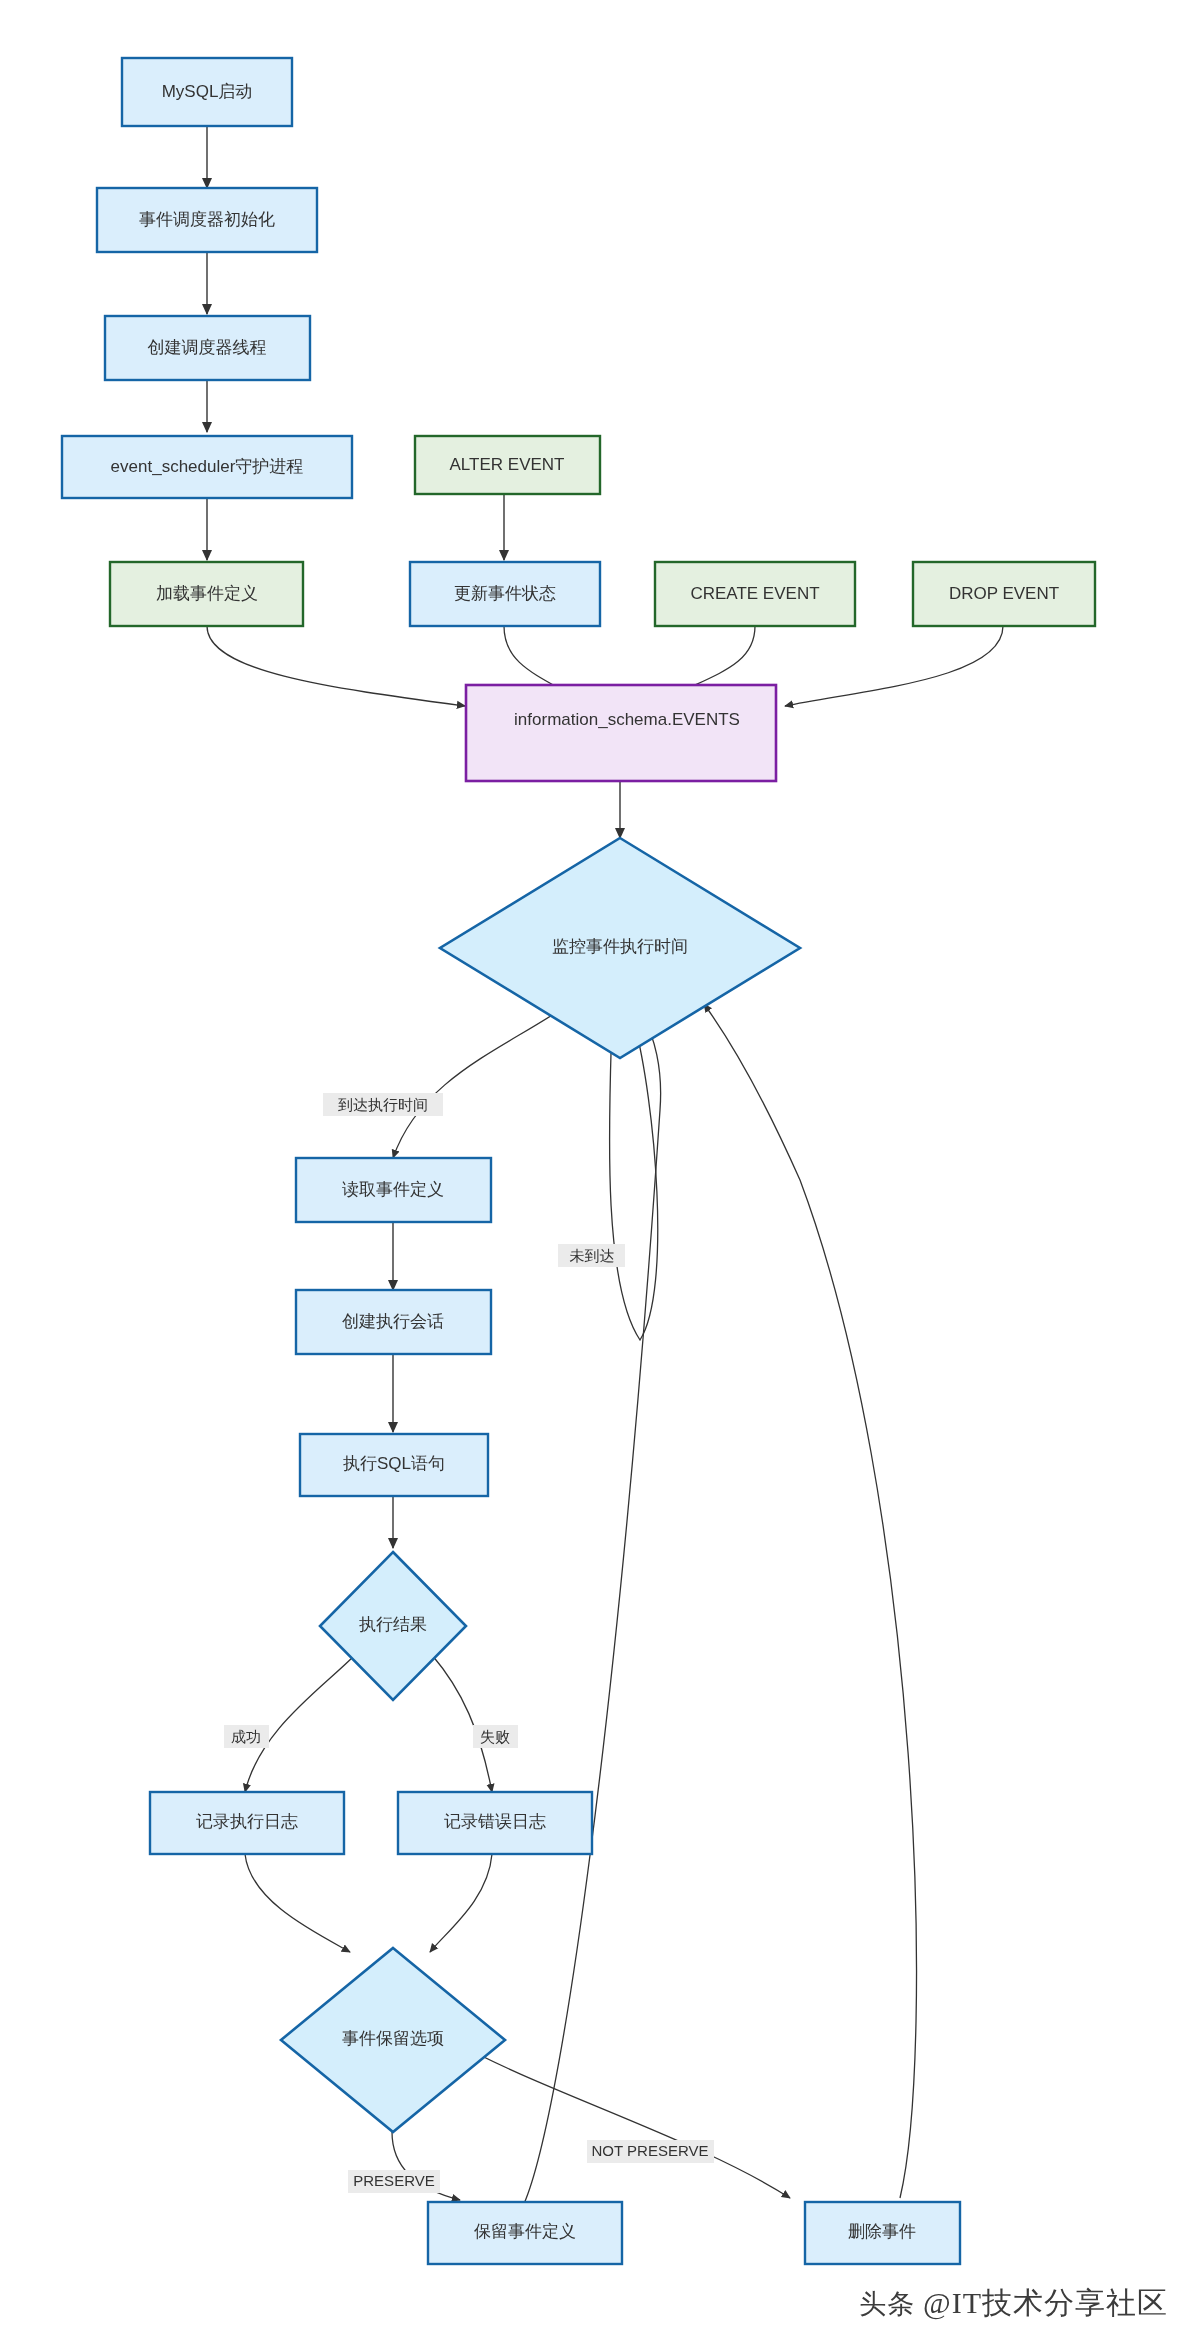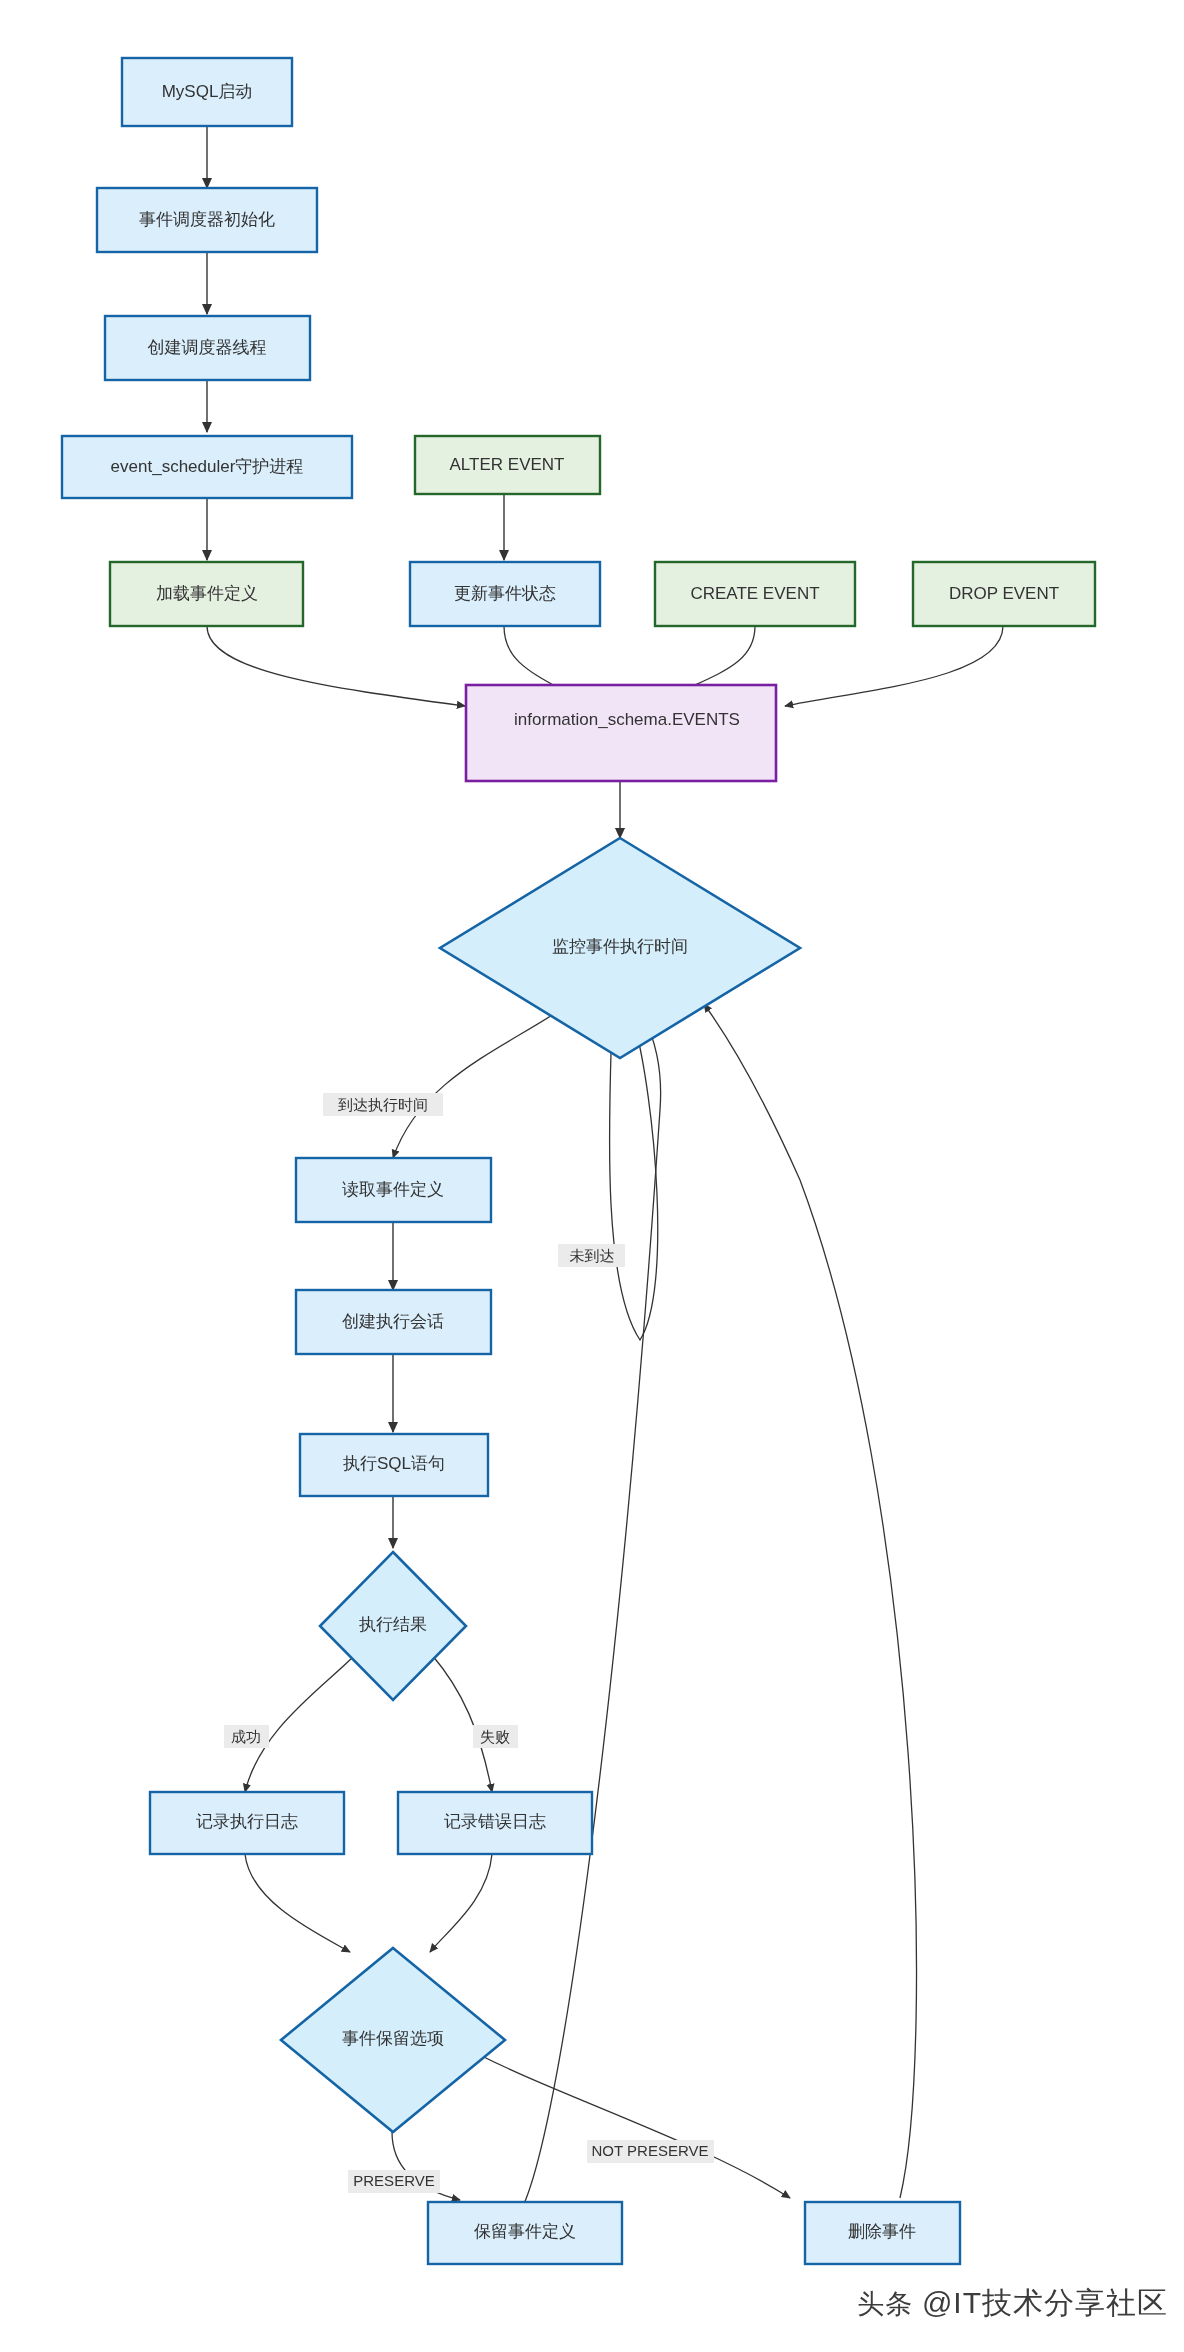--- a/index.html
+++ b/index.html
@@ -7,21 +7,21 @@
        font-family:"Liberation Sans","DejaVu Sans",sans-serif;}
   #flow{display:block;width:1184px;height:2352px;}
   .nd-text{font-family:"Liberation Sans","DejaVu Sans",sans-serif;font-size:17px;fill:#333333;
            text-anchor:middle;dominant-baseline:middle;}
   .edge-label{font-family:"Liberation Sans","DejaVu Sans",sans-serif;font-size:15px;fill:#333333;
               text-anchor:middle;dominant-baseline:middle;}
   .edge-label-bg{fill:#ebebeb;}
   .link{fill:none;stroke:#4d4d4d;stroke-width:1.6px;}
   .link-thin{fill:none;stroke:#333333;stroke-width:1.3px;}
   .wm{position:absolute;right:16px;bottom:28px;font-size:27px;color:#3c3c3c;
-      font-family:Liberation Sans, sans-serif;letter-spacing:1px;
+      font-family:Liberation Serif, serif;letter-spacing:1px;
       text-shadow:1px 1px 0 #ffffff,-1px -1px 0 #ffffff;white-space:nowrap;margin-left:24px;}
   .wm .at{font-size:30px;}
 </style>
 </head>
 <body>
 
 <svg id="flow" viewBox="0 0 1184 2352" xmlns="http://www.w3.org/2000/svg">
 
   <defs>
     <marker id="arw" viewBox="0 0 10 10" refX="9" refY="5" markerWidth="7" markerHeight="7" orient="auto-start-reverse">

